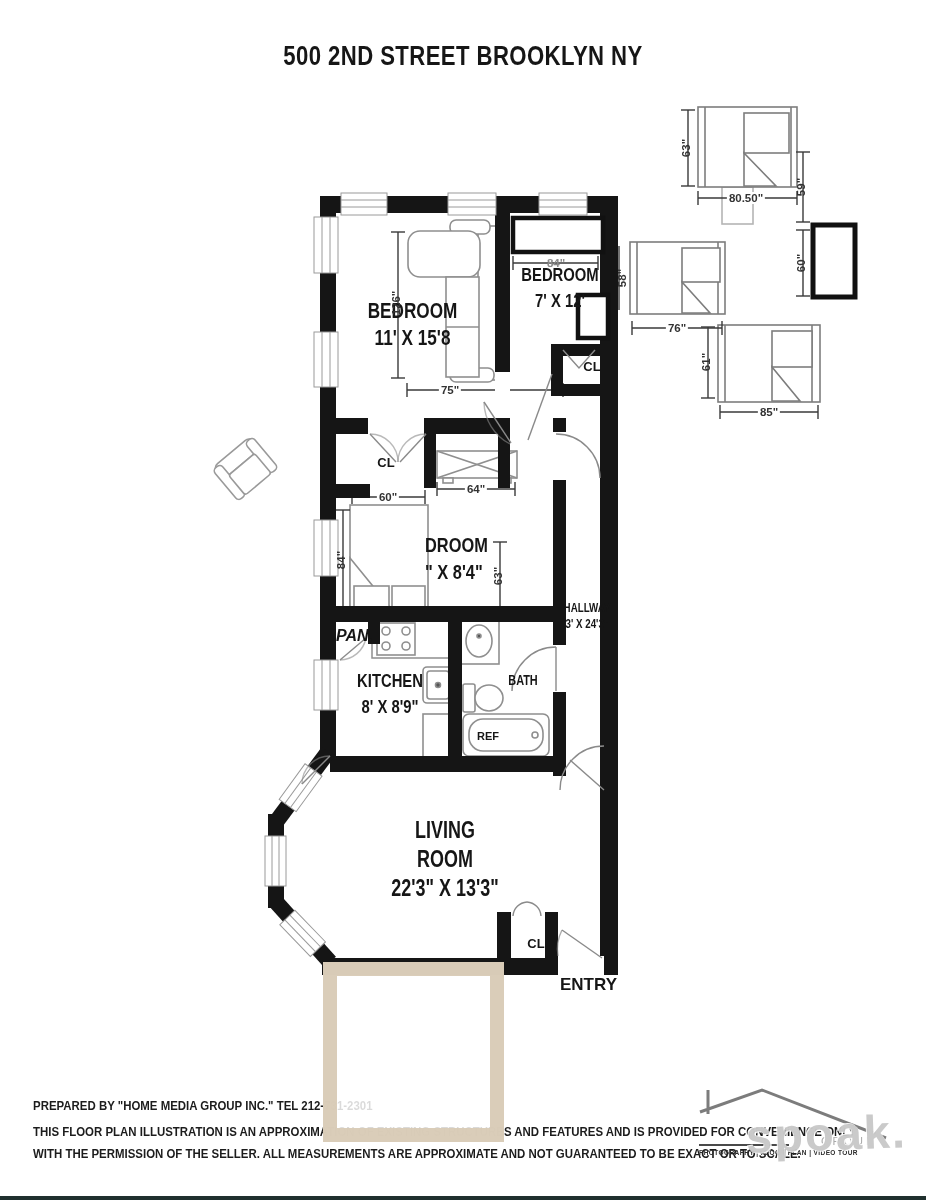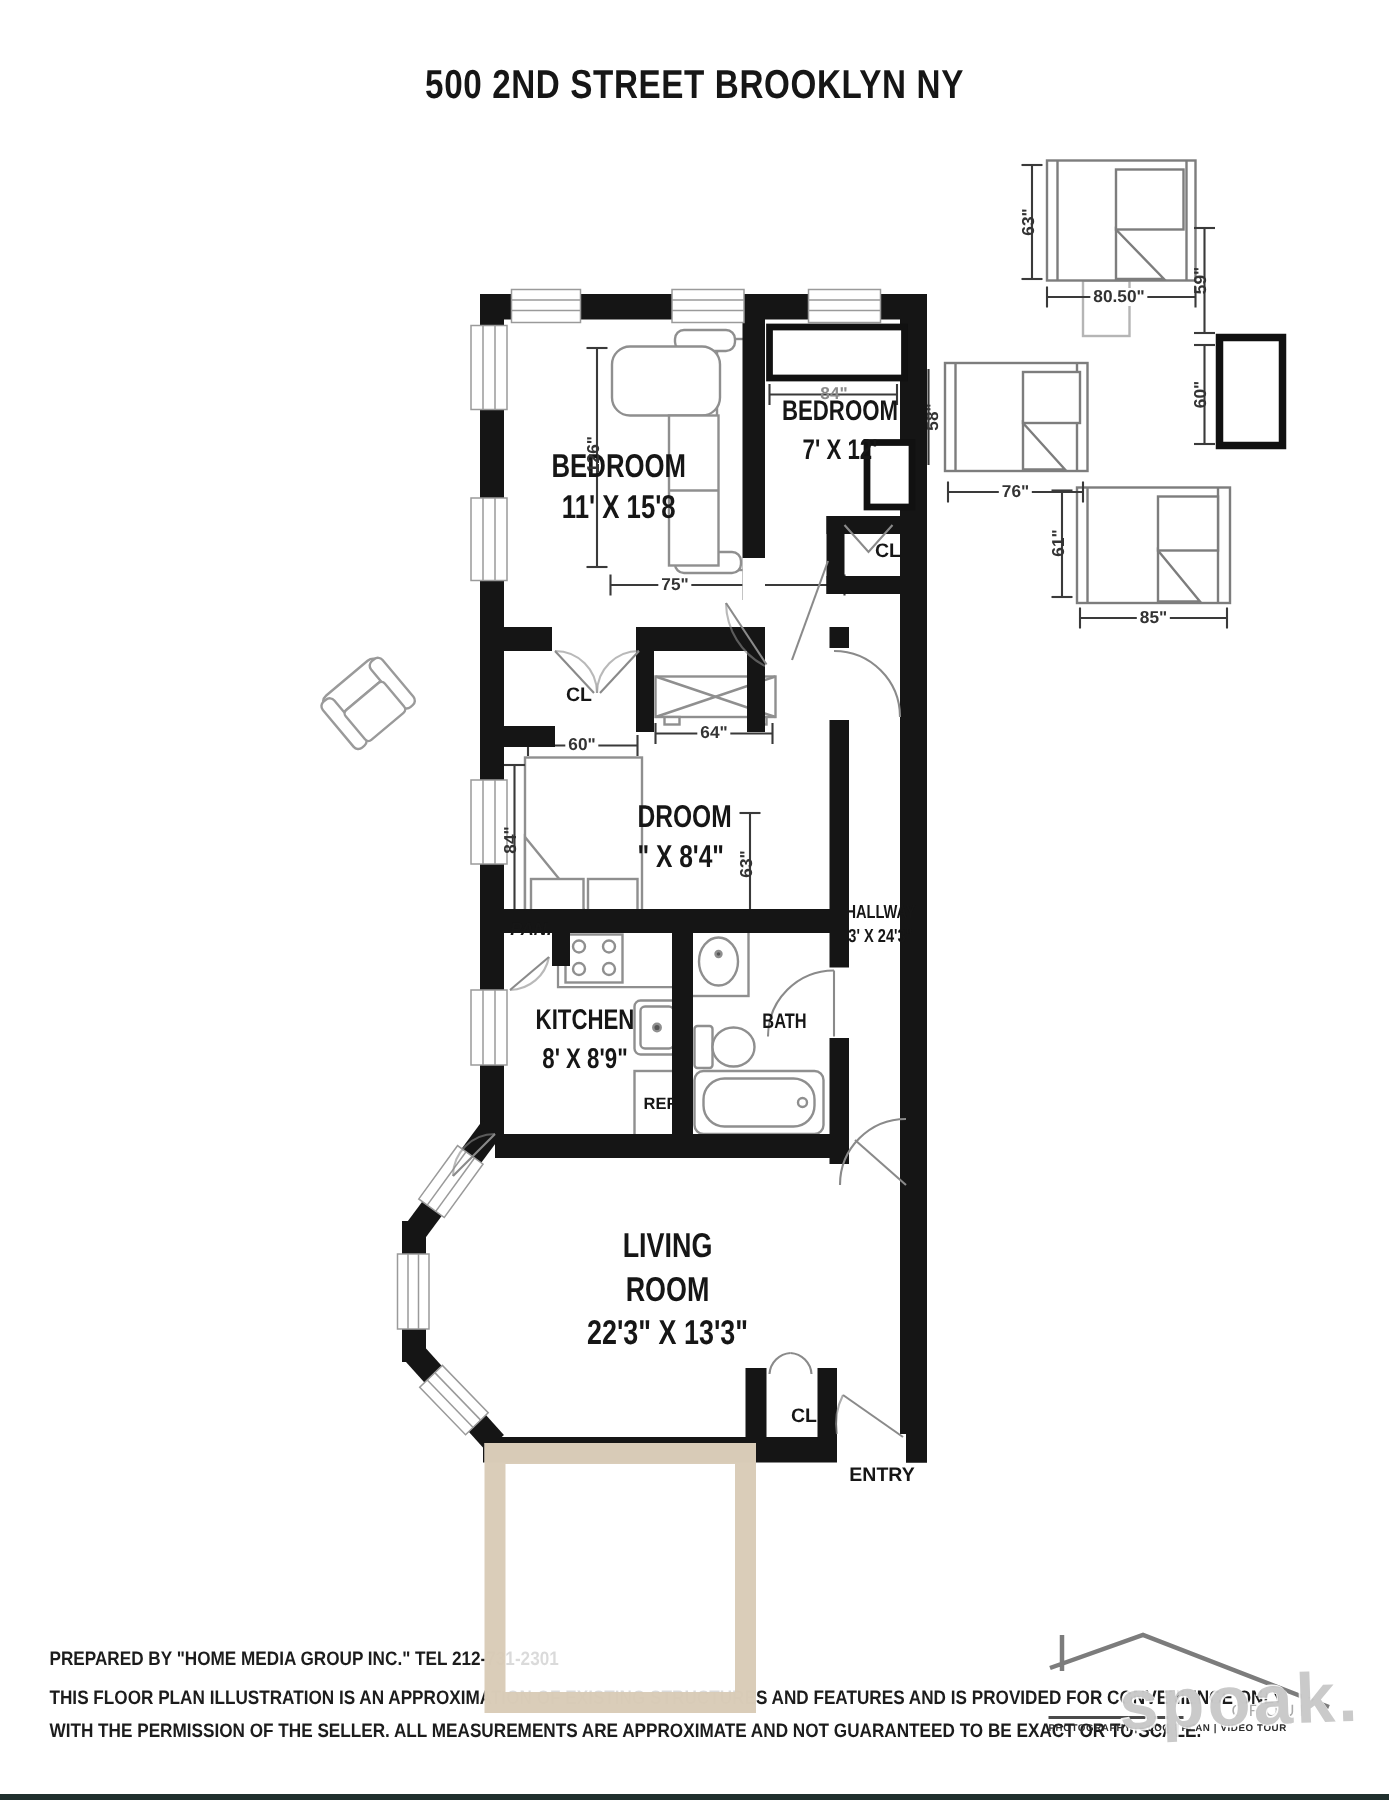--- a/index.html
+++ b/index.html
@@ -314,23 +314,23 @@
 
   <div class="lbl cond" style="left:375px;top:816px;width:140px;font-size:23px;line-height:29px;">
     <div>LIVING</div>
     <div>ROOM</div>
     <div>22'3" X 13'3"</div>
   </div>
 
   <div class="lbl" style="left:371px;top:455px;width:30px;font-size:13px;">CL</div>
   <div class="lbl" style="left:577px;top:359px;width:30px;font-size:13px;">CL</div>
   <div class="lbl" style="left:521px;top:936px;width:30px;font-size:13px;">CL</div>
-  <div class="lbl" style="left:336px;top:612px;width:36px;font-size:12px;font-style:italic;">PAN.</div>
-  <div class="lbl" style="left:424px;top:730px;width:32px;font-size:11px;">REF</div>
-  <div class="lbl" style="left:560px;top:975px;width:56px;font-size:13px;">ENTRY</div>
+  <div class="lbl" style="left:336px;top:626px;width:36px;font-size:16px;font-style:italic;">PAN.</div>
+  <div class="lbl" style="left:424px;top:730px;width:32px;font-size:11px;padding-left:48px;">REF</div>
+  <div class="lbl" style="left:560px;top:975px;width:56px;font-size:17px;">ENTRY</div>
 
   <div class="dim v" style="left:686px;top:148px;">63"</div>
   <div class="dim" style="left:746px;top:198px;">80.50"</div>
   <div class="dim v" style="left:801px;top:187px;">59"</div>
   <div class="dim v" style="left:801px;top:263px;">60"</div>
   <div class="dim" style="left:677px;top:328px;">76"</div>
   <div class="dim v hidden58" style="left:622px;top:278px;">58"</div>
   <div class="dim v" style="left:706px;top:362px;">61"</div>
   <div class="dim" style="left:769px;top:412px;">85"</div>
   <div class="dim v" style="left:396px;top:303px;">126"</div>

